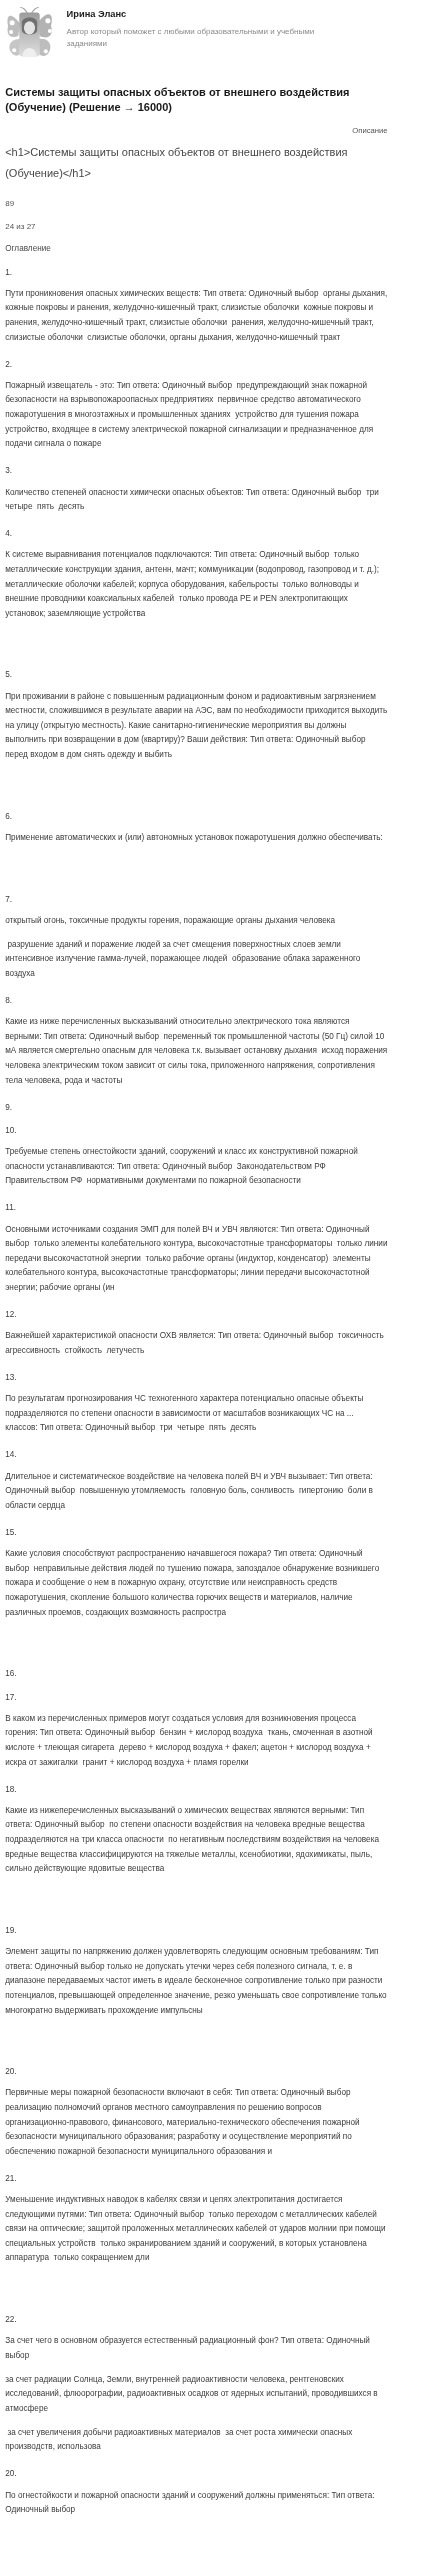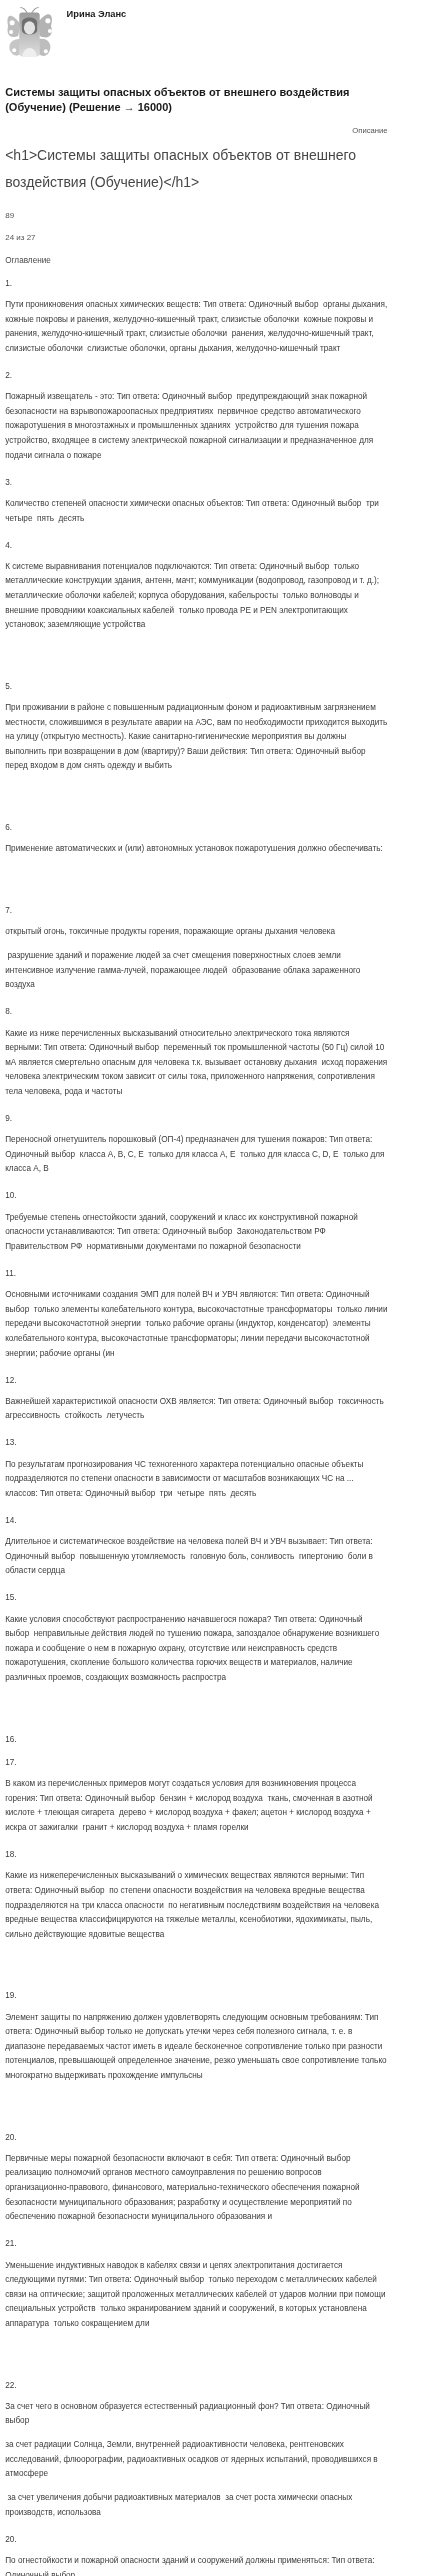--- a/index.html
+++ b/index.html
@@ -23,21 +23,21 @@
   }
   .author-desc {
     font-size: 8px; color: #8a8a8a; line-height: 1.6; max-width: 289px;
   }
   .title {
     font-size: 11px; font-weight: 700; color: #1a1a1a;
     line-height: 1.4; margin: 20.6px 0 10.3px 0; max-width: 420px;
   }
   .desc-label { font-size: 7.7px; color: #555; margin: 0 0 7.2px 0; text-align: right; }
   .desc-html {
-    font-size: 14px; color: #474747; line-height: 1.9;
+    font-size: 11px; color: #474747; line-height: 1.9;
     max-width: 361px; margin-bottom: 15.5px; white-space: pre-wrap;
   }
   .meta-number { font-size: 8px; color: #555; margin: 13.4px 0 0 0; }
   .meta-progress { font-size: 8px; color: #555; margin: 13.4px 0 0 0; }
   .toc-label { font-size: 8.2px; color: #494949; margin: 13.4px 0 1px 0; }
   .toc-heading {
     font-size: 8.8px; font-weight: 700; color: #161616;
     line-height: 1.62; max-width: 415px; margin: 2.1px 0 5.2px 0;
     white-space: pre-wrap;
   }
@@ -79,20 +79,21 @@
         <rect x="28" y="14" width="40" height="86" rx="6" fill="url(#ph)"></rect>
         <path d="M33 34 C33 20 63 20 63 34 L63 48 C63 60 33 60 33 48 Z" fill="#6f6f6f"></path>
         <ellipse cx="48" cy="44" rx="11" ry="13" fill="#e3e3e3"></ellipse>
         <path d="M34 100 C36 78 60 78 62 100 Z" fill="#efefef"></path>
 
         <path d="M44 16 C40 8 34 4 30 4 M52 16 C56 8 62 4 66 4" stroke="#9a9a9a" stroke-width="2" fill="none"></path>
       </svg>
     </div>
     <div class="author-info">
       <div class="author-name">Ирина Эланс</div>
+      <div class="author-desc">Автор который поможет с любыми образовательными и учебными заданиями</div>
     </div>
   </header>
 
   <h1 class="title">Системы защиты опасных объектов от внешнего воздействия (Обучение) (Решение → 16000)</h1>
 
   <div class="desc-label">Описание</div>
   <div class="desc-html">&lt;h1&gt;Системы защиты опасных объектов от внешнего воздействия (Обучение)&lt;/h1&gt;</div>
 
   <div class="meta-number">89</div>
   <div class="meta-progress">24 из 27</div>
@@ -128,21 +129,20 @@
     <div class="q-num">7.</div>
         <p class="q-text">открытый огонь, токсичные продукты горения, поражающие органы дыхания человека</p>
         <p class="q-text"> разрушение зданий и поражение людей за счет смещения поверхностных слоев земли  интенсивное излучение гамма-лучей, поражающее людей  образование облака зараженного воздуха</p>
       </section>
       <section class="question">
     <div class="q-num">8.</div>
   <p class="q-text">Какие из ниже перечисленных высказываний относительно электрического тока являются верными: Тип ответа: Одиночный выбор  переменный ток промышленной частоты (50 Гц) силой 10 мА является смертельно опасным для человека т.к. вызывает остановку дыхания  исход поражения человека электрическим током зависит от силы тока, приложенного напряжения, сопротивления тела человека, рода и частоты</p>
       </section>
       <section class="question">
     <div class="q-num">9.</div>
-  <p class="q-text">Переносной огнетушитель порошковый (ОП-4) предназначен для тушения пожаров: Тип ответа: Одиночный выбор  класса А, В, С, Е  только для класса А, Е  только для класса С, D, Е  только для класса А, В</p>
       </section>
       <section class="question">
     <div class="q-num">10.</div>
   <p class="q-text">Требуемые степень огнестойкости зданий, сооружений и класс их конструктивной пожарной опасности устанавливаются: Тип ответа: Одиночный выбор  Законодательством РФ  Правительством РФ  нормативными документами по пожарной безопасности</p>
       </section>
       <section class="question">
     <div class="q-num">11.</div>
   <p class="q-text">Основными источниками создания ЭМП для полей ВЧ и УВЧ являются: Тип ответа: Одиночный выбор  только элементы колебательного контура, высокочастотные трансформаторы  только линии передачи высокочастотной энергии  только рабочие органы (индуктор, конденсатор)  элементы колебательного контура, высокочастотные трансформаторы; линии передачи высокочастотной энергии; рабочие органы (ин</p>
       </section>
       <section class="question">

